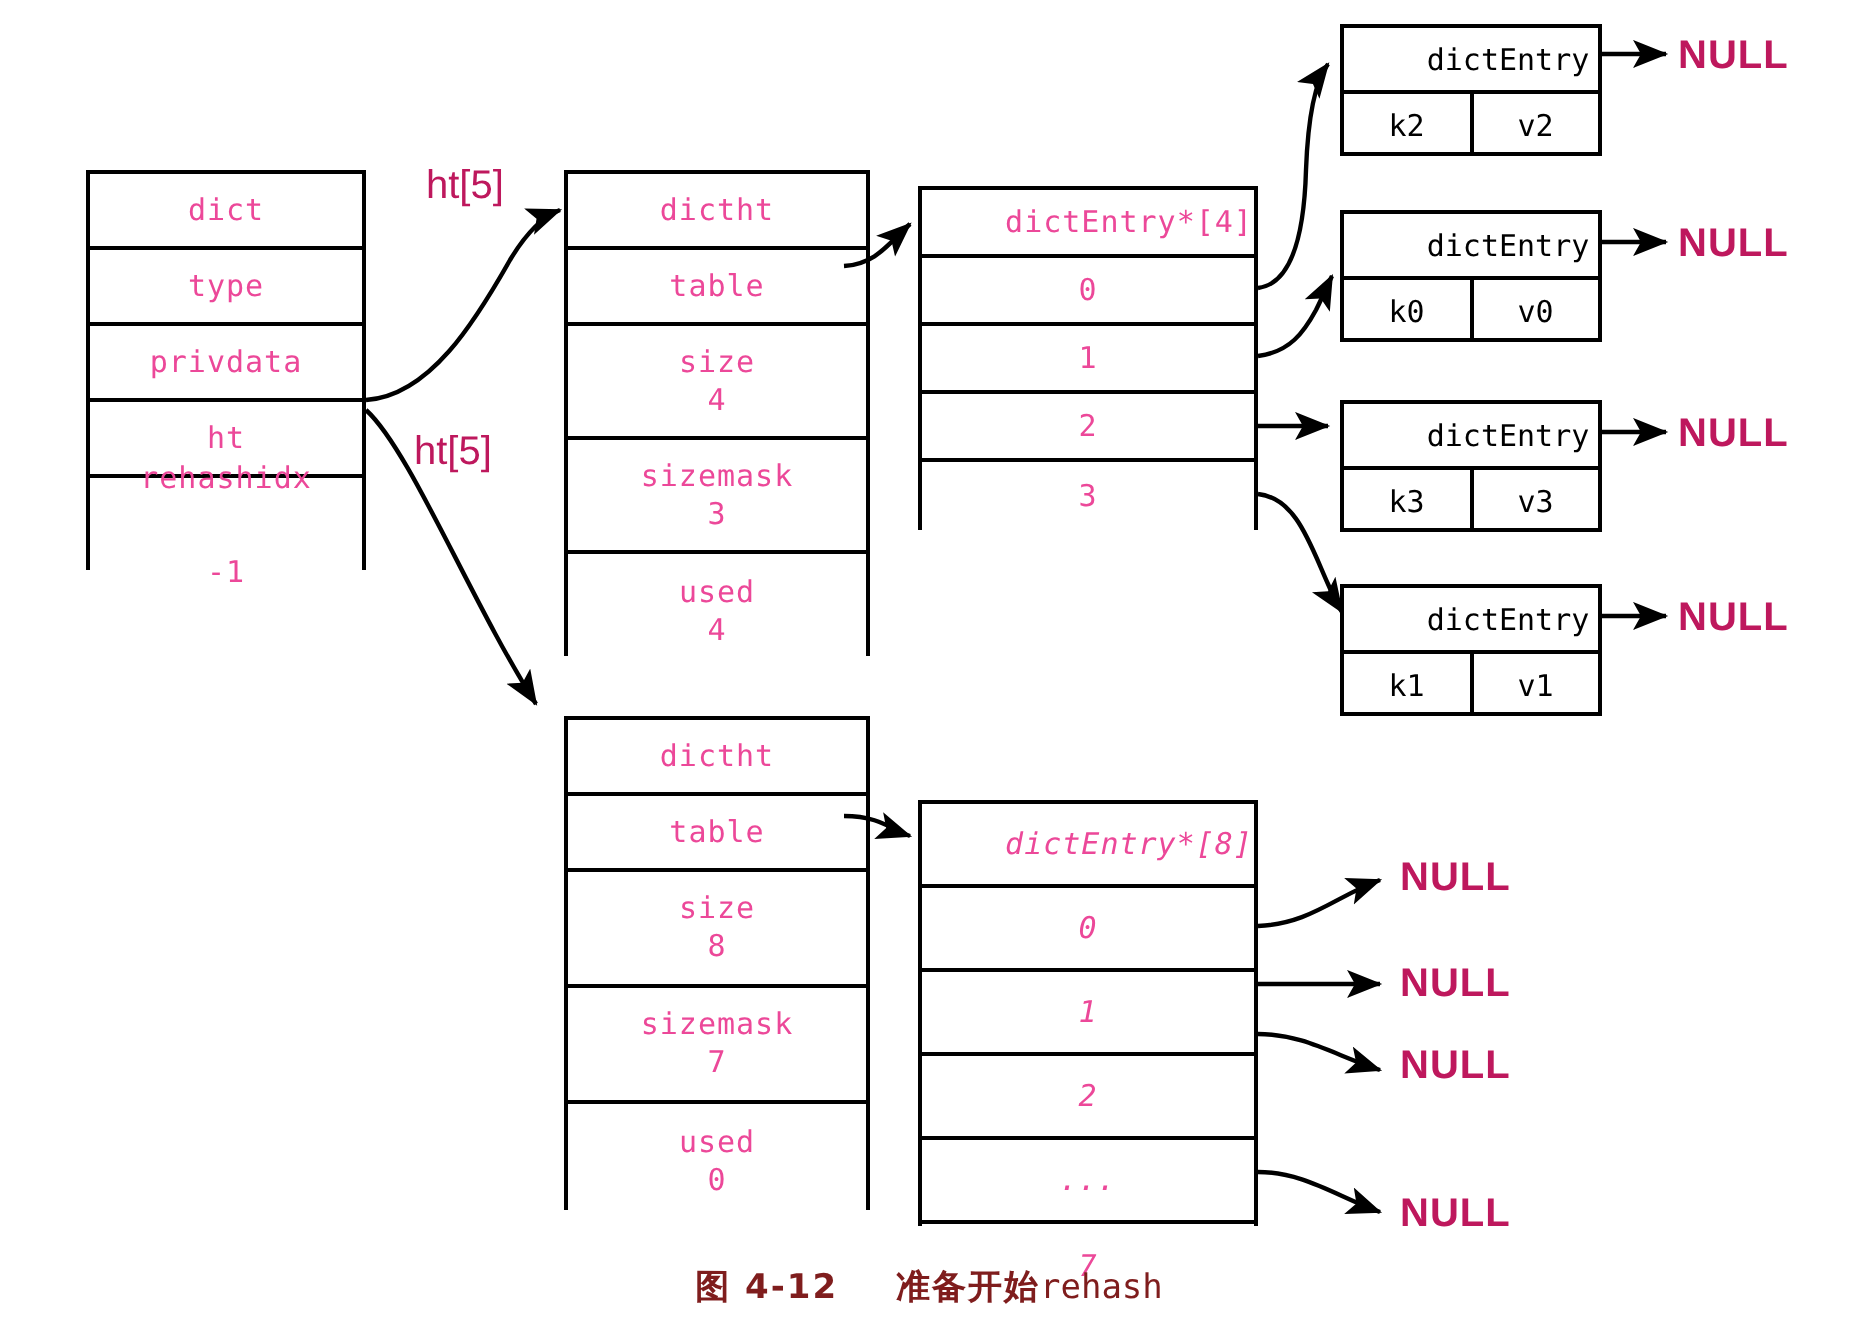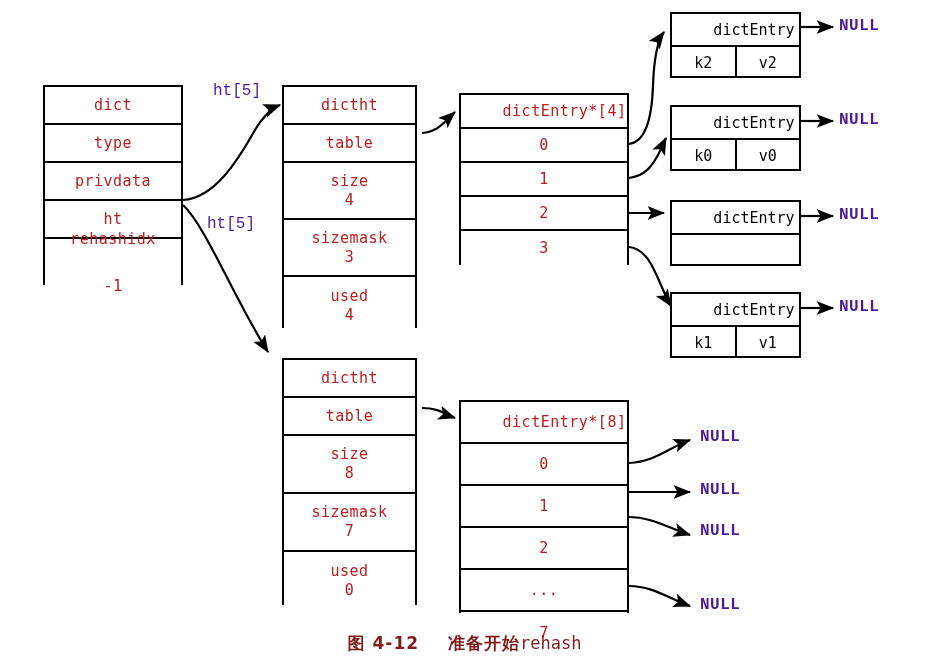--- a/index.html
+++ b/index.html
@@ -26,46 +26,46 @@
     position: relative;
     box-sizing: border-box;
     background: #fff;
     display: flex;
     flex-direction: column;
     align-items: center;
     justify-content: center;
     border-bottom: 2px solid #000;
     font-size: 15px;
     letter-spacing: 0.5px;
-    color: #b91c1c;
+    color: #ec4899;
     line-height: 1.25;
     white-space: nowrap;
   }
   .cell:last-child { border-bottom: none; }
   .cell .val { font-size: 15px; }
 
   
   #dict-struct { left: 43px; top: 85px; width: 140px; height: 200px; }
   #dict-struct .cell { height: 38px; }
   #dict-struct .cell.tall { height: 48px; gap: 28px; }
 
   
-  .dictht { width: 135px; }
+  .dictht { width: 153px; }
   #dictht-0 { left: 282px; top: 85px; height: 243px; }
   #dictht-1 { left: 282px; top: 358px; height: 247px; }
   .dictht .cell.hdr { height: 38px; }
   .dictht .cell.kv  { height: 57px; }
   #dictht-1 .cell.kv { height: 58px; }
 
   
   .table { width: 170px; }
   #table-0 { left: 459px; top: 93px; height: 172px; }
   #table-1 { left: 459px; top: 400px; height: 213px; }
   #table-0 .cell { height: 34px; }
-  #table-1 .cell { height: 42px; }
+  #table-1 .cell { height: 42px; font-style: italic; }
   .table .cell.hdr { font-size: 15px; padding-left: 41px; }
 
   
   .entry { width: 131px; height: 66px; }
   .entry .ehdr {
     box-sizing: border-box;
     height: 33px;
     border-bottom: 2px solid #000;
     display: flex; align-items: center; justify-content: center;
     font-size: 15px; white-space: nowrap; padding-left: 37px;
@@ -84,23 +84,23 @@
   .entry .erow > div:first-child { border-right: 2px solid #000; }
 
   #entry-k2 { left: 670px; top: 12px; }
   #entry-k0 { left: 670px; top: 105px; }
   #entry-k3 { left: 670px; top: 200px; }
   #entry-k1 { left: 670px; top: 292px; }
 
   
   .label {
     position: absolute;
-    font-family: Liberation Mono, monospace;
-    font-size: 16px;
-    color: #4c1d95;
+    font-family: Liberation Sans, sans-serif;
+    font-size: 20px;
+    color: #be185d;
     white-space: nowrap;
   }
   .null-txt { font-weight: bold; letter-spacing: 0.5px; }
 
   #lbl-ht0 { left: 213px; top: 82px; }
   #lbl-ht1 { left: 207px; top: 215px; }
 
   #null-0 { left: 839px; top: 17px; }
   #null-1 { left: 839px; top: 111px; }
   #null-2 { left: 839px; top: 206px; }
@@ -257,20 +257,24 @@
     <div class="erow">
       <div>k0</div>
       <div>v0</div>
     </div>
   </div>
 
   <div class="box entry" id="entry-k3">
     <div class="ehdr">
       <span>dictEntry</span>
     </div>
+    <div class="erow">
+      <div>k3</div>
+      <div>v3</div>
+    </div>
   </div>
 
   <div class="box entry" id="entry-k1">
     <div class="ehdr">
       <span>dictEntry</span>
     </div>
     <div class="erow">
       <div>k1</div>
       <div>v1</div>
     </div>

